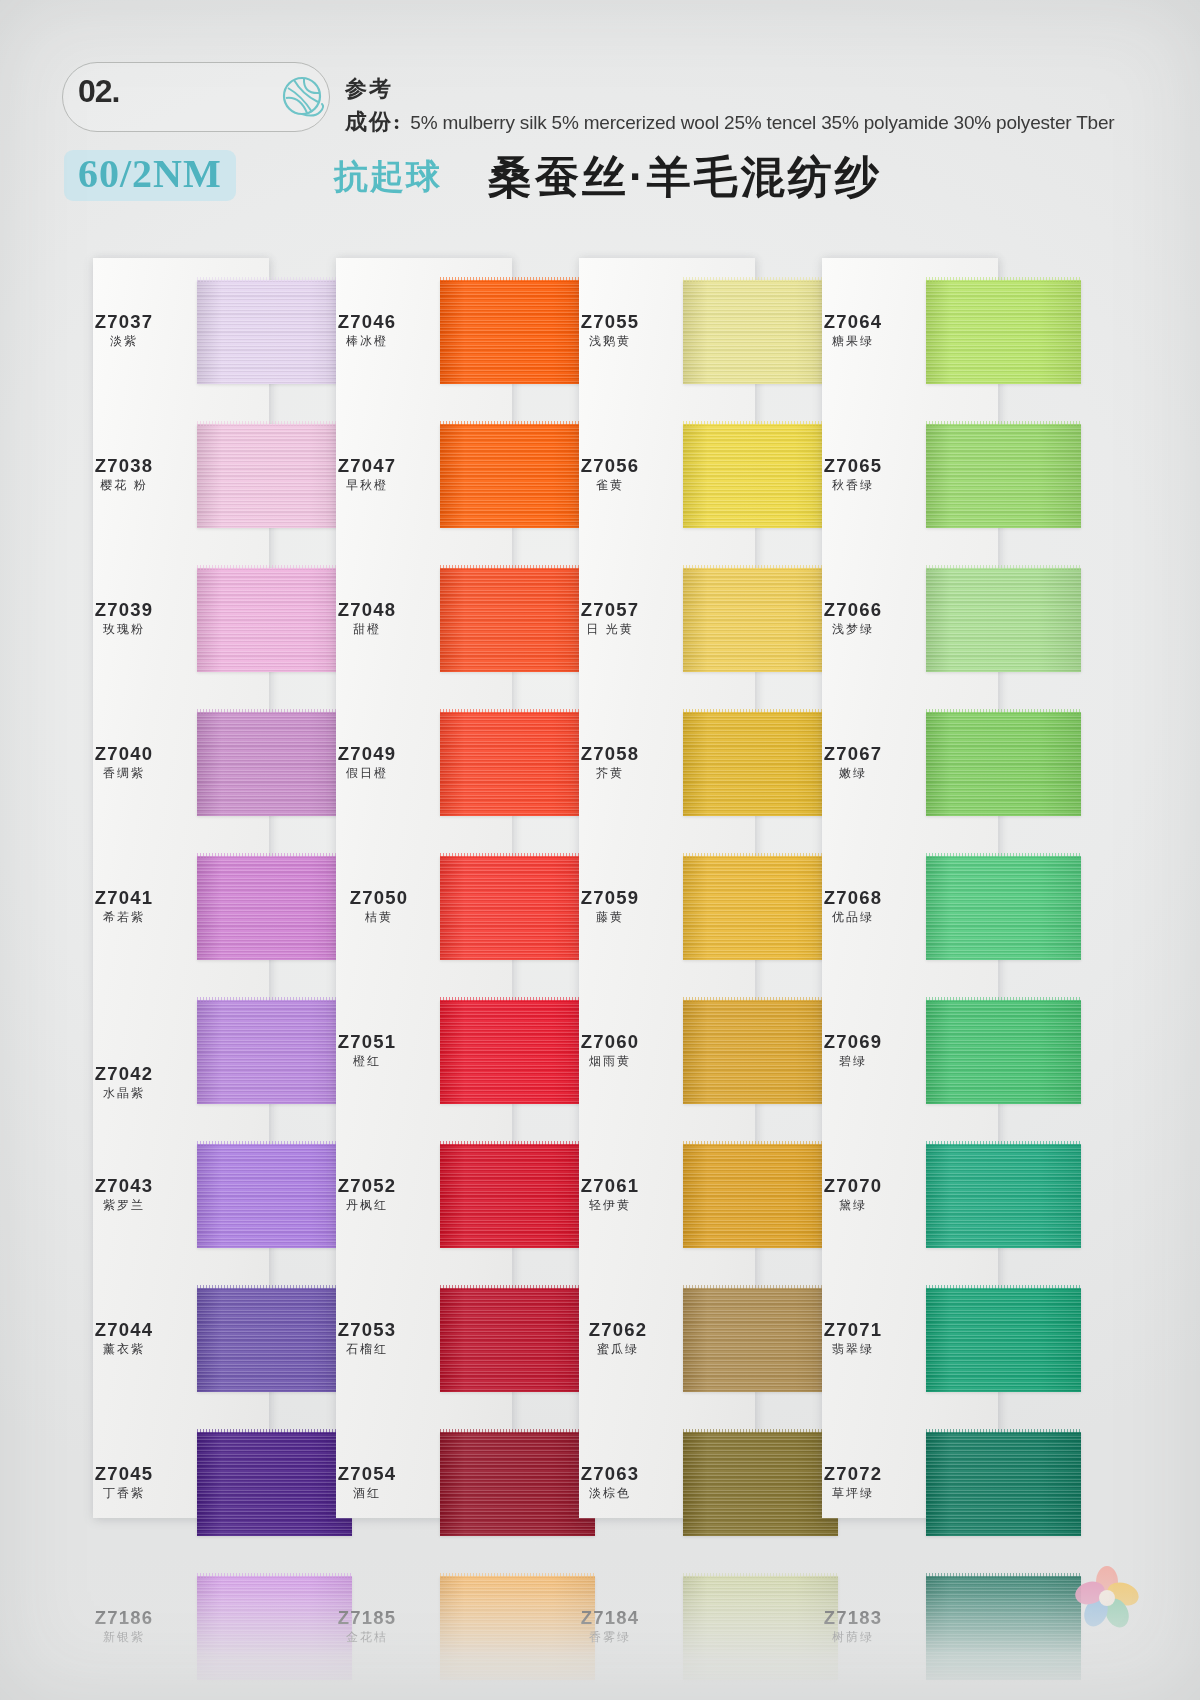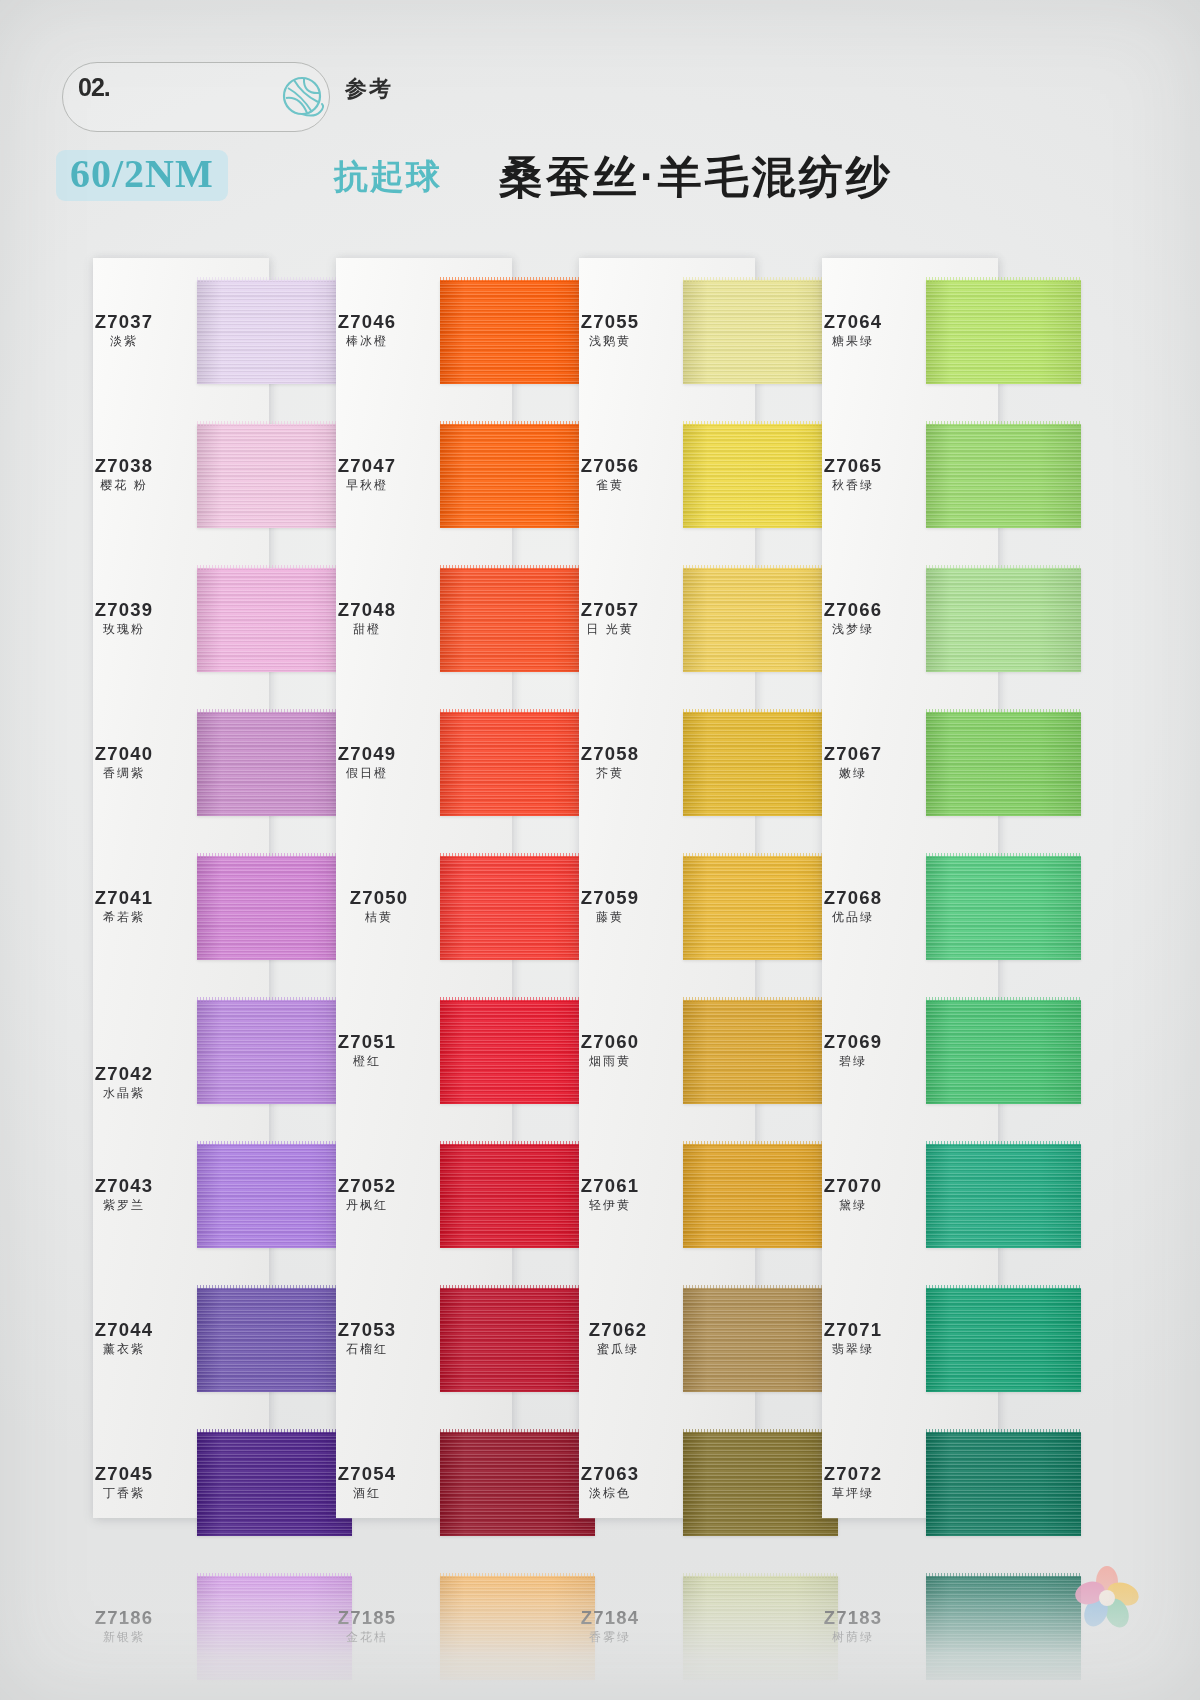--- a/index.html
+++ b/index.html
@@ -25,21 +25,21 @@
   
   .header { position:absolute; left:0; top:0; width:1200px; height:230px; }
 
   .note-pill{
     position:absolute; left:62px; top:62px; width:268px; height:70px;
     border:1.6px solid #b9bbb9; border-radius:36px;
     background:rgba(255,255,255,.18);
   }
   .note-num{
     position:absolute; left:78px; top:73px;
-    font-size:25px; font-weight:700; color:#2c2c2c; letter-spacing:-1px;
+    font-size:32px; font-weight:700; color:#2c2c2c; letter-spacing:-1px;
     font-family:"Liberation Sans", sans-serif;
   }
   .note-lines{
     position:absolute; left:113px; top:72px; width:185px;
     font-size:11.2px; line-height:1.62; color:#6d6f71; letter-spacing:.2px;
   }
   .yarn-ball{
     position:absolute; left:280px; top:74px; width:48px; height:48px;
   }
 
@@ -56,34 +56,34 @@
     font-size:21.5px; color:#3a3a3a; letter-spacing:.5px; margin-left:12px;
   }
   .comp-en{
     font-family:"Liberation Sans",sans-serif;
     font-size:19px; color:#3a3a3a; letter-spacing:-.2px; margin-left:8px;
   }
   .comp-row.second{ margin-top:3px; }
 
   .title-row{ position:absolute; left:52px; top:150px; width:1100px; height:62px; }
   .tag{
-    position:absolute; left:4px; top:0;
+    position:absolute; left:12px; top:0;
     background:#cfe6ed; border-radius:9px;
     padding:3px 14px 6px 14px;
     font-family:"Liberation Serif","DejaVu Serif",serif;
     font-size:40px; font-weight:700; color:#4fb3bf; letter-spacing:1px;
     line-height:1.05;
   }
   .tag-sub{
     position:absolute; left:282px; top:4px;
     font-size:34px; font-weight:700; color:#57bcc4; letter-spacing:2px;
     font-family:"Liberation Sans",sans-serif;
   }
   .title-main{
-    position:absolute; left:447px; top:-2px;
+    position:absolute; left:436px; top:-2px;
     font-size:44px; font-weight:700; color:#1d1d1d; letter-spacing:3px;
     font-family:"Liberation Sans",sans-serif;
   }
 
   
   .board{
     position:absolute; top:258px; width:176px; height:1260px;
     background:linear-gradient(100deg,#fbfbfa 0%,#f3f3f2 35%,#ececeb 78%,#e6e6e5 100%);
     box-shadow: 0 2px 10px rgba(90,95,100,.16), 2px 0 7px rgba(90,95,100,.08);
   }
@@ -160,20 +160,24 @@
         <path d="M6 24 Q20 22 27 39" fill="none" stroke="#6fc4c8" stroke-width="2"></path>
         <path d="M14 6 Q22 20 38 28" fill="none" stroke="#6fc4c8" stroke-width="2"></path>
         <path d="M24 4 Q23 20 39 19" fill="none" stroke="#6fc4c8" stroke-width="2"></path>
         <path d="M22 40 Q34 44 40 38 Q45 33 42 30" fill="none" stroke="#6fc4c8" stroke-width="2" stroke-linecap="round"></path>
       </svg>
     </div>
 
     <div class="comp">
       <div class="comp-row">
         <span class="comp-key">参考</span>
+      </div>
+      <div class="comp-row second">
+        <span class="comp-key">成份:</span>
+        <span class="comp-en">5% mulberry silk 5% mercerized wool 25% tencel 35% polyamide 30% polyester Tber</span>
       </div>
     </div>
 
     <div class="title-row">
       <span class="tag">60/2NM</span>
       <span class="tag-sub">抗起球</span>
       <span class="title-main">桑蚕丝·羊毛混纺纱</span>
     </div>
   </div>
 

